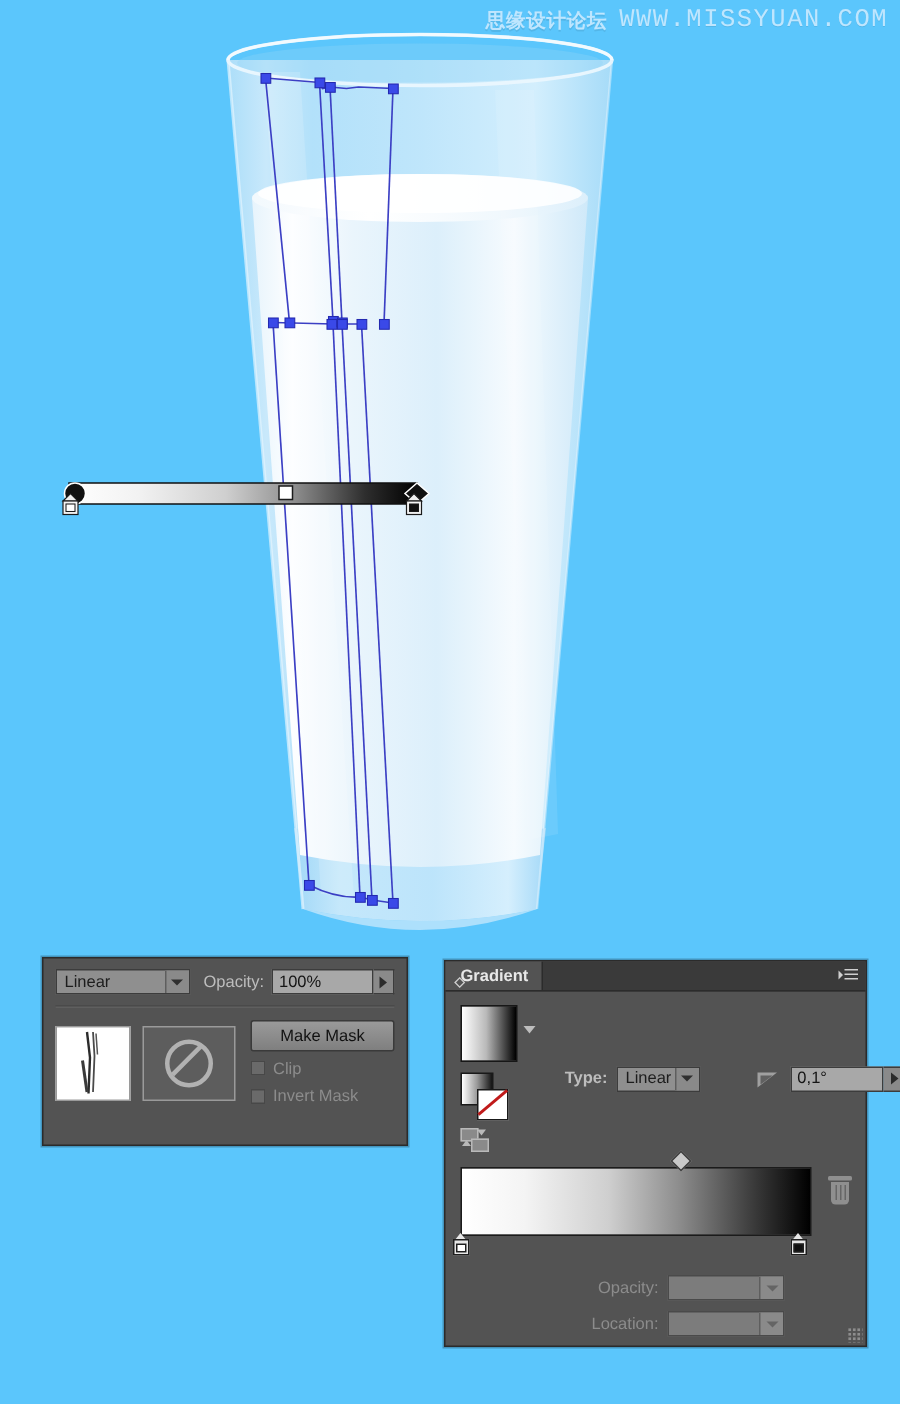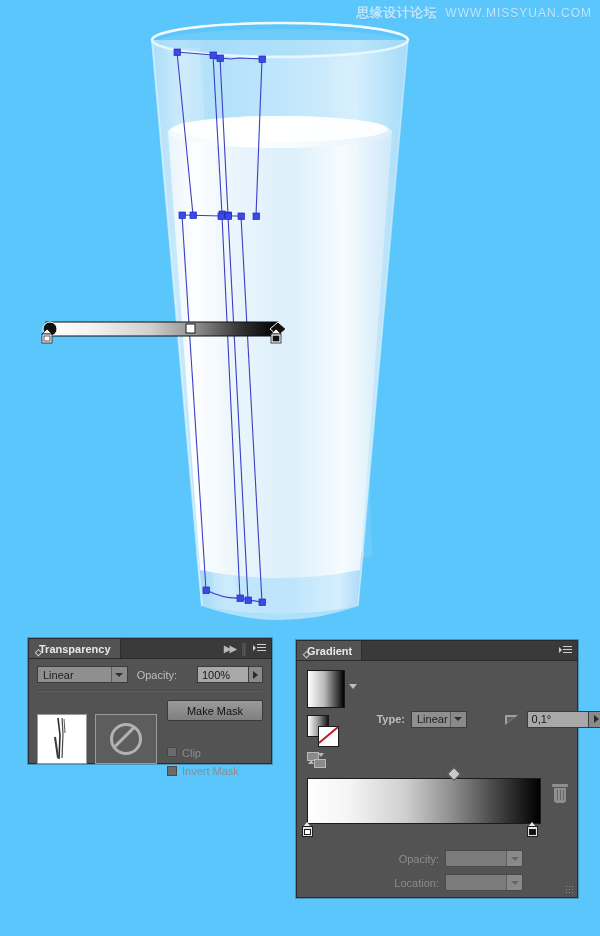--- a/index.html
+++ b/index.html
@@ -13,21 +13,21 @@
 
   
   #watermark{
     position:absolute;top:4px;right:8px;
     display:flex;align-items:center;gap:8px;
     color:#BFE6FE;font-size:12px;letter-spacing:.5px;
     text-shadow:0 1px 0 rgba(0,0,0,.08);
     user-select:none;
   }
   #watermark .cn{font-family:"DejaVu Sans",sans-serif;font-weight:bold;font-size:13px;}
-  #watermark .url{font-size:12px;letter-spacing:1px;}
+  #watermark .url{font-size:17px;letter-spacing:1px;font-family:Liberation Mono, monospace;}
 
   
   #illustration{position:absolute;left:0;top:0;width:600px;height:636px;}
 
   
   .panel{
     position:absolute;
     background:#535353;
     border:1px solid #2b2b2b;
     box-shadow:0 0 0 1px rgba(0,0,0,.25);
@@ -106,21 +106,21 @@
   }
   .chk{
     width:10px;height:10px;background:#6a6a6a;border:1px solid #484848;
     display:inline-block;box-sizing:border-box;margin-right:5px;
   }
 
   
   #transparency-panel{left:28px;top:638px;width:242px;height:124px;}
   #tp-blend{width:110px;}
   #tp-opacity-label{margin-left:9px;}
-  #tp-opacity-field{width:52px;margin-left:15px;}
+  #tp-opacity-field{width:68px;}
   .tp-divider{height:1px;background:#4a4a4a;border-bottom:1px solid #5f5f5f;margin:7px 0 8px 0;}
   #tp-thumb{
     width:48px;height:48px;background:#fff;border:1px solid #9a9a9a;position:relative;overflow:hidden;
   }
   #tp-mask{
     width:60px;height:48px;background:#5d5d5d;border:1px solid #9a9a9a;
     display:flex;align-items:center;justify-content:center;margin-left:8px;
   }
   .no-sign{width:26px;height:26px;border:3px solid #b2b2b2;border-radius:50%;position:relative;}
   .no-sign:after{
@@ -333,36 +333,20 @@
       </g>
     </svg>
   </div>
 
   <div id="watermark">
     <span class="cn">思缘设计论坛</span>
     <span class="url">WWW.MISSYUAN.COM</span>
   </div>
 
   <div class="panel" id="transparency-panel">
-    <div class="panel-tabbar">
-      <div class="panel-tab">
-        <span class="tab-diamond"></span>
-        <span>Transparency</span>
-      </div>
-      <div class="tabbar-spacer"></div>
-      <div class="tabbar-right">
-        <span class="dblarrow">▶▶</span>
-        <span class="tabsep">║</span>
-        <span class="panel-menu">
-            <i></i>
-            <i></i>
-            <i></i>
-          </span>
-      </div>
-    </div>
 
     <div class="panel-body">
       <div class="row">
         <div class="combo" id="tp-blend">
           <span>Linear</span>
           <span class="arrow"></span>
         </div>
         <span class="lbl" id="tp-opacity-label">Opacity:</span>
         <div style="display:flex;margin-left:5px;">
           <div class="field" id="tp-opacity-field">100%</div>
@@ -380,21 +364,21 @@
             <path d="M24,3 L25,19 L24,43" stroke="#4a4a4a" stroke-width="1.2" fill="none"></path>
             <path d="M17,22 L20,43" stroke="#3a3a3a" stroke-width="2" fill="none"></path>
             <path d="M26,4 L27,18" stroke="#555" stroke-width="1" fill="none"></path>
           </svg>
         </div>
         <div id="tp-mask">
           <span class="no-sign"></span>
         </div>
         <div id="tp-right">
           <div class="btn">Make Mask</div>
-          <label class="lbl dim" style="display:flex;align-items:flex-start;margin-top:20px;">
+          <label class="lbl dim" style="display:flex;align-items:flex-start;">
             <span class="chk"></span>
             <span>Clip</span>
           </label>
           <label class="lbl dim" style="display:flex;align-items:center;">
             <span class="chk"></span>
             <span>Invert Mask</span>
           </label>
         </div>
       </div>
     </div>

